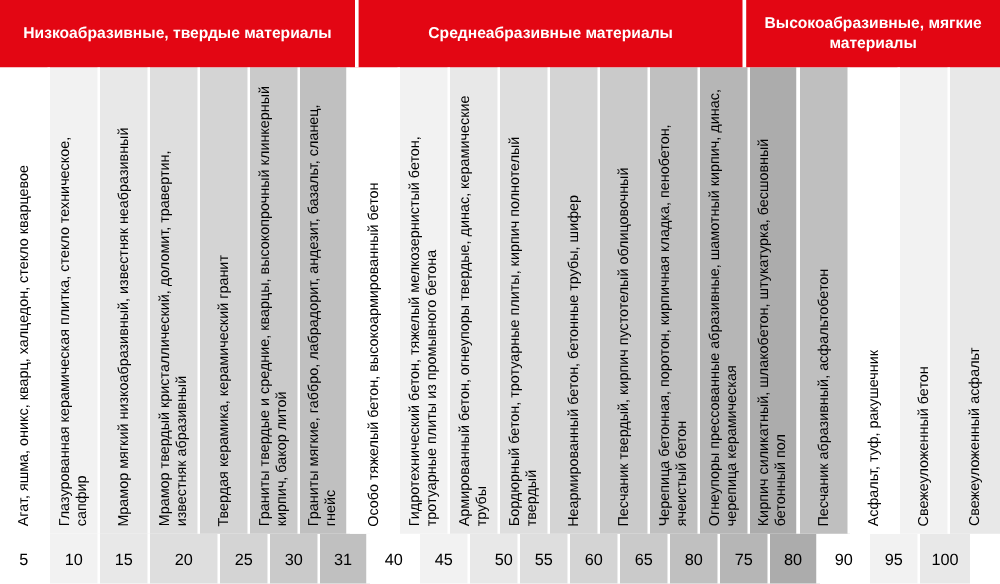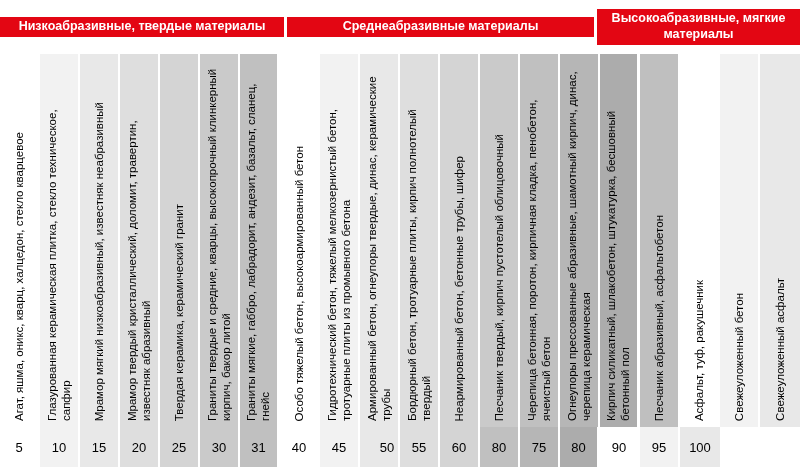--- a/index.html
+++ b/index.html
@@ -5,21 +5,21 @@
   html,body{margin:0;padding:0;}
   body{
     width:800px;height:467px;
     background:#ffffff;
     font-family:"Liberation Sans", sans-serif;
     overflow:hidden;
   }
   .wrap{width:800px;height:467px;position:relative;box-sizing:border-box;}
 
   
-  .headrow{display:flex;width:800px;height:54px;align-items:center;}
+  .headrow{display:flex;width:800px;height:54px;}
   .grp{
     display:flex;align-items:center;justify-content:center;
     text-align:center;
     font-weight:bold;font-size:12.5px;line-height:1.25;
     color:#ffffff;background:#e30613;
     box-sizing:border-box;
     padding:2px 6px;
   }
   .grp.sep{border-right:3px solid #ffffff;}
 
@@ -129,29 +129,30 @@
       </div>
       <div class="col" style="width: 40px; background: rgb(232, 232, 232); border-right: none;">
         <div class="vtext">Свежеуложенный асфальт</div>
       </div>
     </div>
 
   <div class="numrow">
       <div class="num" style="width: 40px; background: rgb(255, 255, 255);">5</div>
       <div class="num" style="width: 40px; background: rgb(242, 242, 242);">10</div>
       <div class="num" style="width: 40px; background: rgb(232, 232, 232);">15</div>
-      <div class="num" style="width: 40px; background: rgb(222, 222, 222);">20</div>
+      <div class="num" style="width: 56px; background: rgb(222, 222, 222);">20</div>
       <div class="num" style="width: 40px; background: rgb(212, 212, 212);">25</div>
       <div class="num" style="width: 40px; background: rgb(202, 202, 202);">30</div>
       <div class="num gsep" style="width: 40px; background: rgb(192, 192, 192);">31</div>
       <div class="num" style="width: 40px; background: rgb(255, 255, 255);">40</div>
       <div class="num" style="width: 40px; background: rgb(242, 242, 242);">45</div>
       <div class="num" style="width: 40px; background: rgb(232, 232, 232); padding-left: 16px;">50</div>
       <div class="num" style="width: 40px; background: rgb(222, 222, 222);">55</div>
       <div class="num" style="width: 40px; background: rgb(212, 212, 212);">60</div>
+      <div class="num" style="width: 40px; background: rgb(202, 202, 202);">65</div>
       <div class="num" style="width: 40px; background: rgb(192, 192, 192);">80</div>
       <div class="num" style="width: 40px; background: rgb(182, 182, 182);">75</div>
       <div class="num gsep" style="width: 40px; background: rgb(172, 172, 172);">80</div>
       <div class="num" style="width: 40px; background: rgb(255, 255, 255);">90</div>
       <div class="num" style="width: 40px; background: rgb(242, 242, 242);">95</div>
       <div class="num" style="width: 40px; background: rgb(232, 232, 232); border-right: none;">100</div>
     </div>
 
 </div>
 

